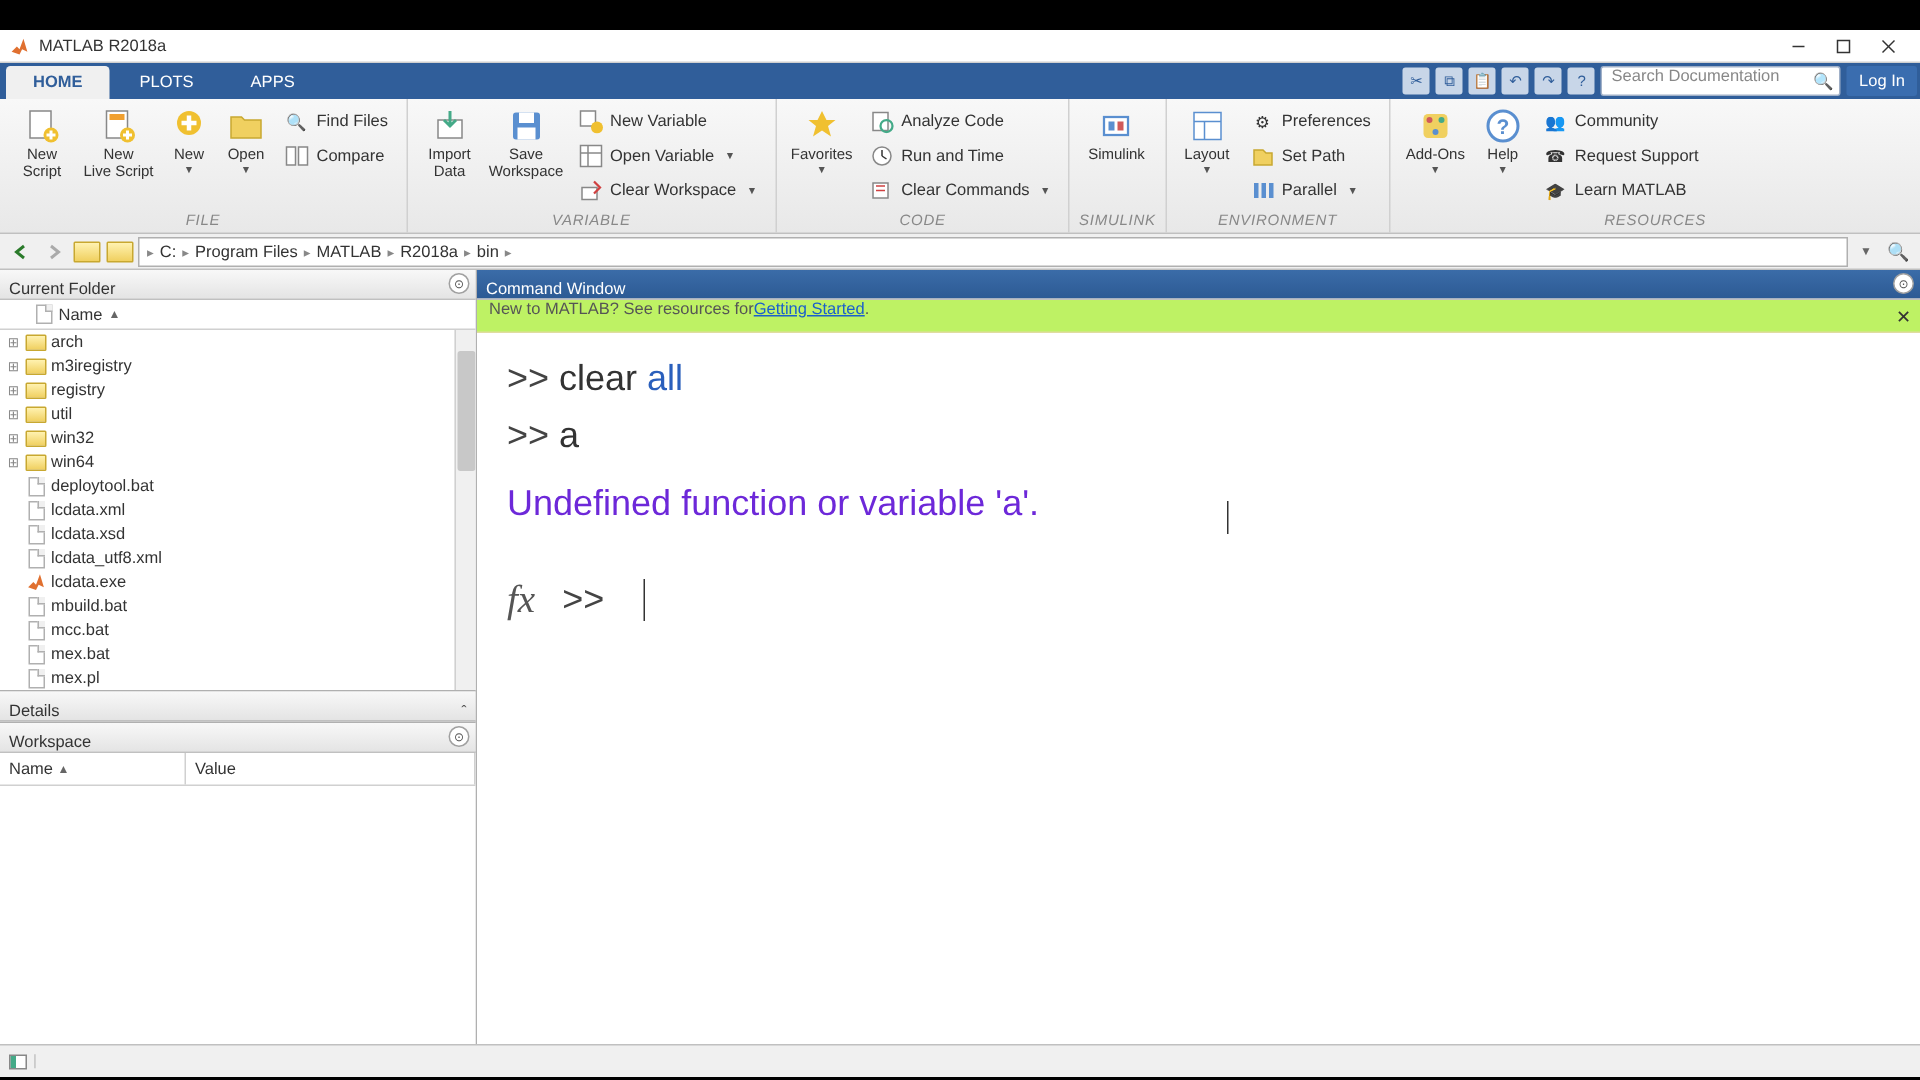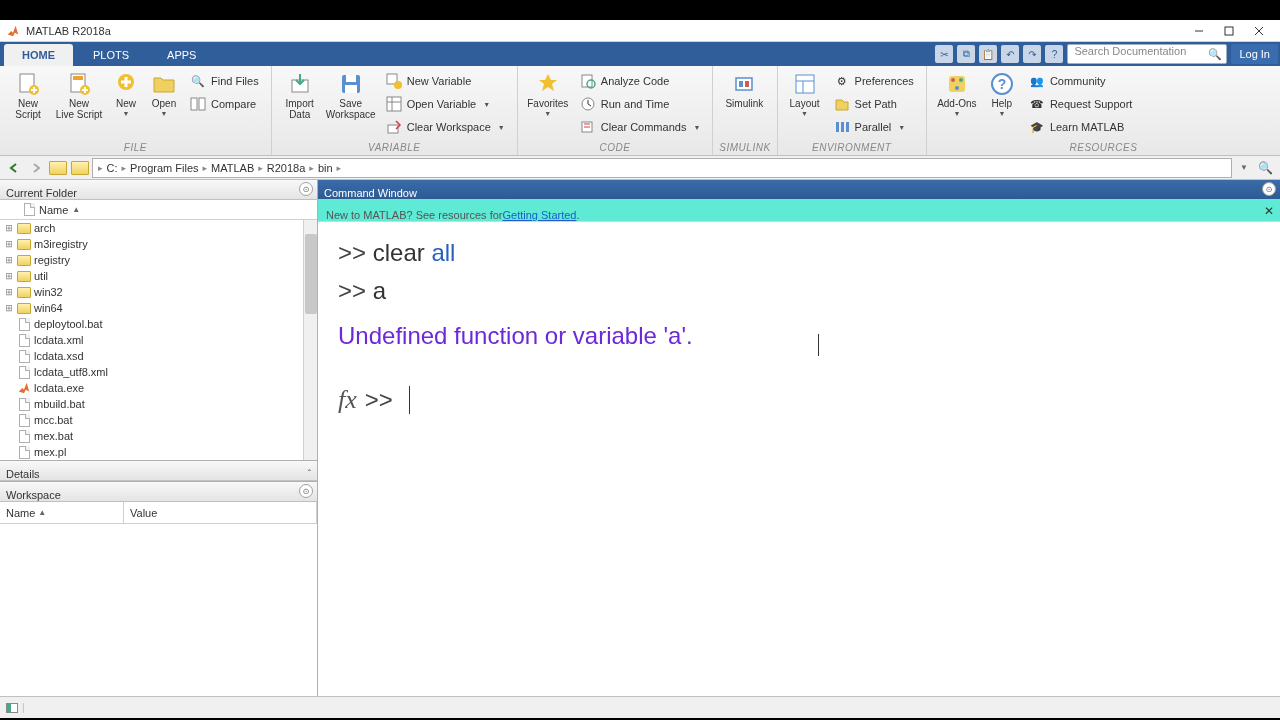--- a/index.html
+++ b/index.html
@@ -67,28 +67,28 @@
 
 
 .workspace-panel { flex: 1; display: flex; flex-direction: column; }
 .ws-header-row { height: 22px; background: #fff; border-bottom: 1px solid #d0d0d0; display: flex; font-size: 11px; color: #333; }
 .ws-header-row .col { padding: 3px 6px; border-right: 1px solid #d0d0d0; display: flex; align-items: center; gap: 3px; }
 .ws-body { flex: 1; background: #fff; }
 
 
 .command-panel { flex: 1; display: flex; flex-direction: column; }
 .command-panel .panel-header { background: linear-gradient(#3b6ca8, #2c5a94); color: #fff; }
-.command-panel .info-bar { height: 22px; background: #5eead4; border-bottom: 1px solid #e0dca0; display: flex; align-items: flex-end; padding: 0 8px; font-size: 11px; color: #555; position: relative; }
+.command-panel .info-bar { height: 22px; background: #bef264; border-bottom: 1px solid #e0dca0; display: flex; align-items: flex-start; padding: 0 8px; font-size: 11px; color: #555; position: relative; }
 .command-panel .info-bar a { color: #1a5fcc; text-decoration: underline; cursor: pointer; }
 .command-panel .info-bar .close-info { position: absolute; right: 6px; top: 4px; font-size: 12px; color: #333; cursor: pointer; }
 .command-body { flex: 1; background: #fff; padding: 12px 20px; font-family: "Courier New", monospace; font-size: 24px; line-height: 1.6; color: #333; position: relative; }
 .command-body .prompt { color: #444; }
 .command-body .kw { color: #2a5fbc; }
 .command-body .err { color: #6d28d9; display: block; margin-top: 6px; }
-.command-body .fx-row { margin-top: 24px; display: flex; align-items: center; gap: 8px; }
+.command-body .fx-row { margin-top: 24px; display: flex; align-items: center; gap: 18px; }
 .command-body .fx-ico { font-style: italic; font-family: "Times New Roman", serif; color: #555; font-size: 26px; }
 .command-body .cursor { display: inline-block; width: 1px; height: 28px; background: #333; margin-left: 8px; vertical-align: middle; }
 .command-body .text-caret { position: absolute; left: 500px; top: 112px; width: 1px; height: 22px; background: #333; }
 
 
 .status-bar { height: 22px; background: #f0f0f0; border-top: 1px solid #c0c0c0; display: flex; align-items: center; padding: 0 6px; font-size: 10px; color: #555; gap: 4px; }
 .status-bar .ready-ico { width: 12px; height: 10px; background: linear-gradient(90deg, #4a8 40%, #fff 40%); border: 1px solid #888; }
 
 
 .folder-ico { width: 14px; height: 11px; background: linear-gradient(#fff2b0, #f0d060); border: 1px solid #c8a830; border-radius: 1px; }

